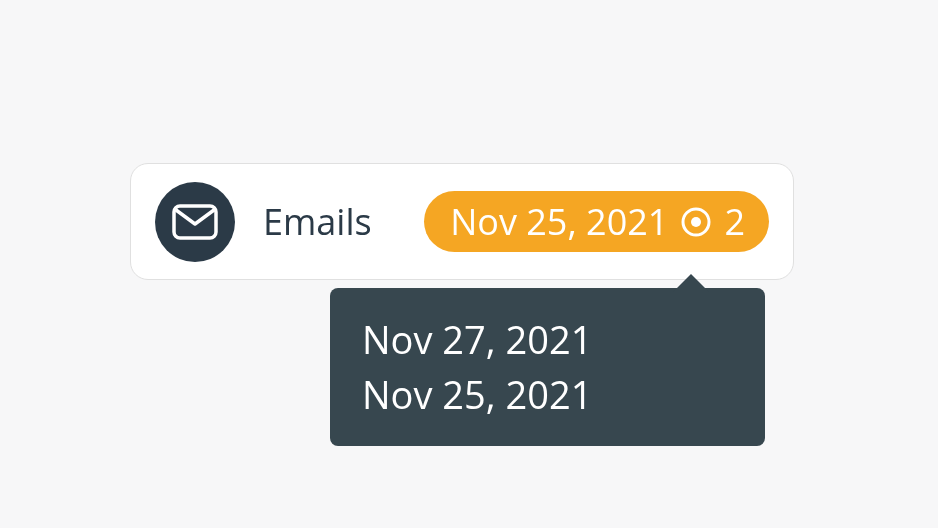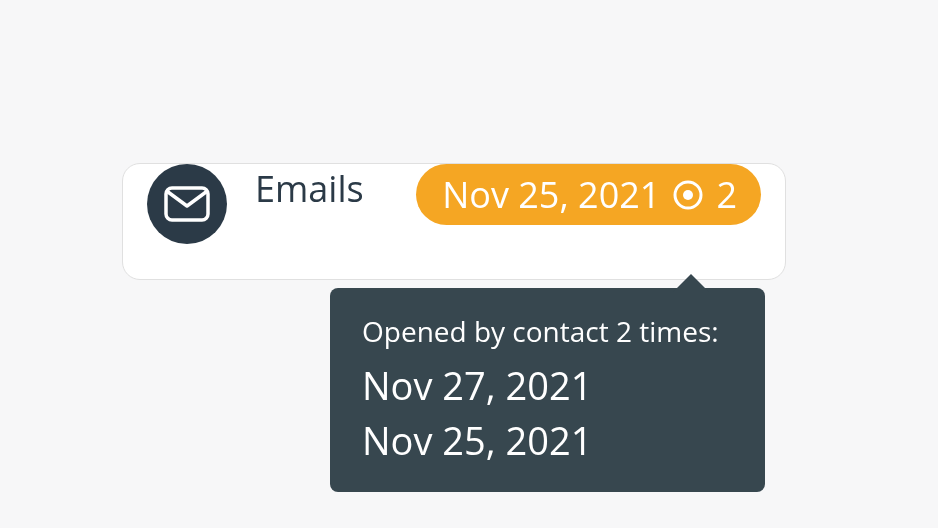--- a/index.html
+++ b/index.html
@@ -11,29 +11,29 @@
     body {
       width: 938px;
       height: 528px;
       background: #f7f7f8;
       font-family: -apple-system, BlinkMacSystemFont, 'Segoe UI', 'Open Sans', sans-serif;
       position: relative;
     }
     
     .card {
       position: absolute;
-      left: 122px;
+      left: 130px;
       top: 163px;
       width: 664px;
       height: 117px;
       background: #ffffff;
       border: 1px solid #e0e0e0;
       border-radius: 18px;
       display: flex;
-      align-items: flex-start;
+      align-items: center;
       padding: 0 24px;
       gap: 28px;
     }
     
     .icon-circle {
       width: 80px;
       height: 80px;
       background: #2b3a47;
       border-radius: 50%;
       display: flex;
@@ -141,16 +141,15 @@
       <svg viewBox="0 0 32 32">
         <circle cx="16" cy="16" r="13" fill="none" stroke="#ffffff" stroke-width="3"></circle>
         <circle cx="16" cy="16" r="5" fill="#ffffff"></circle>
       </svg>
     </span>
     <span class="badge-count">2</span>
   </div>
 </div>
 
 <div class="tooltip">
-  <div class="tooltip-header">Opened by contact 2 times:</div>
   <div class="tooltip-date">Nov 27, 2021</div>
   <div class="tooltip-date">Nov 25, 2021</div>
 </div>
 
 </body></html>

